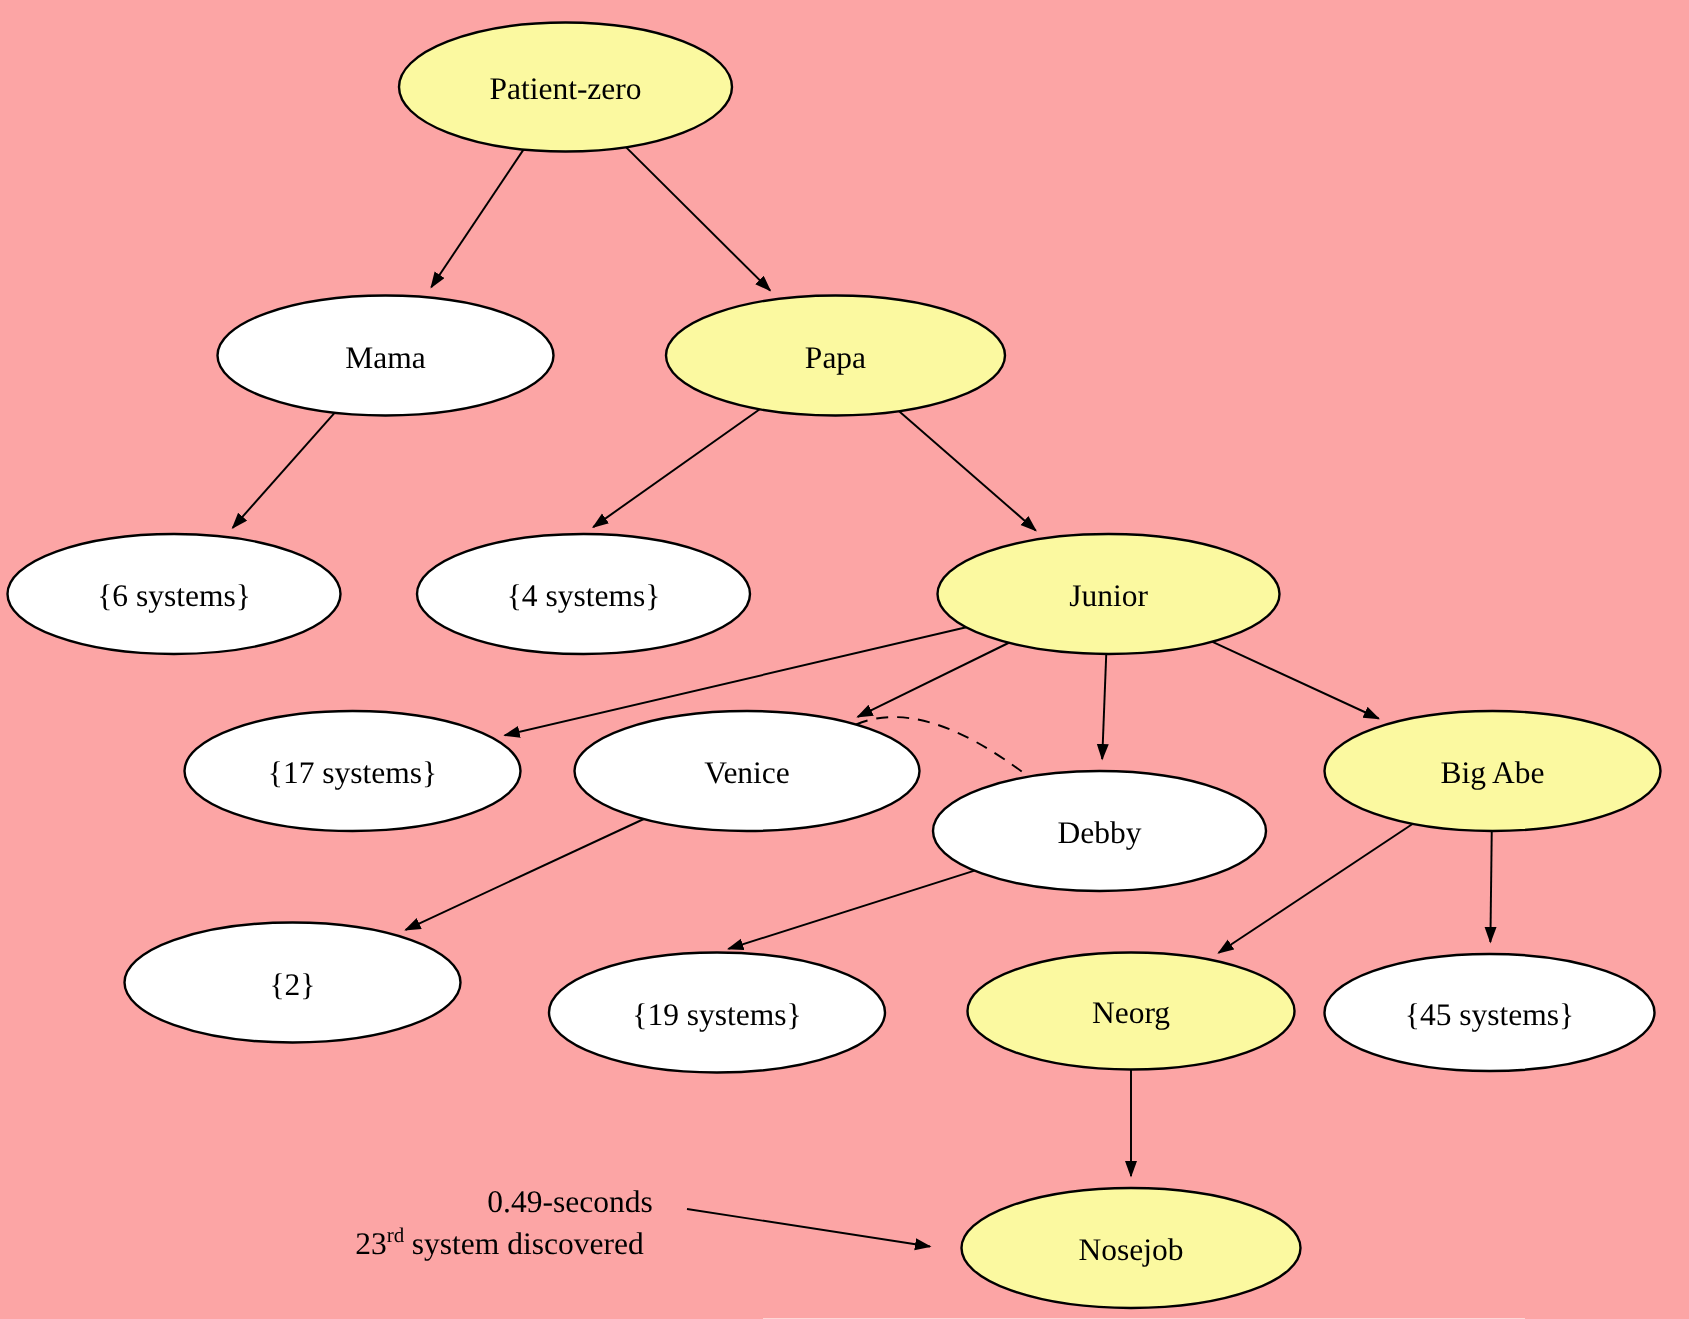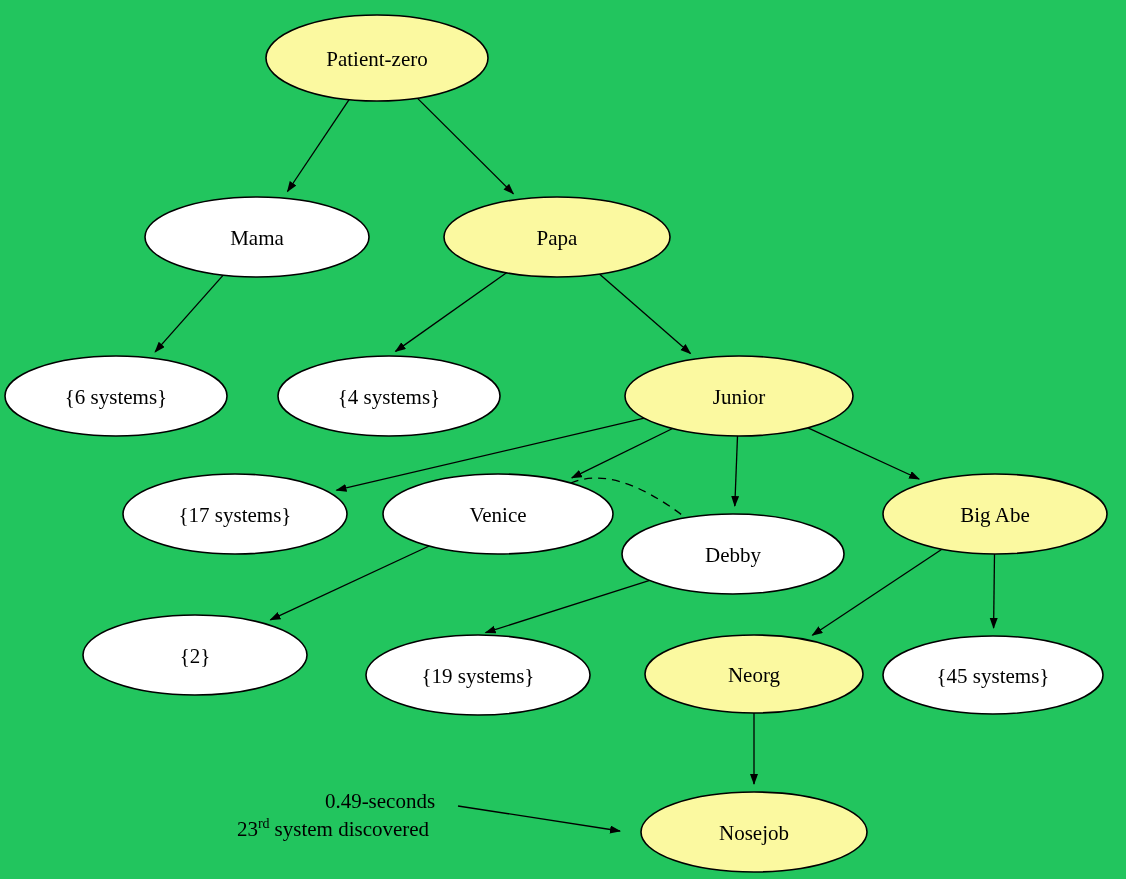--- a/index.html
+++ b/index.html
@@ -1,19 +1,19 @@
 <!DOCTYPE html>
 <html style="--highlight-fill: #FBF9A0;"><head>
 <meta charset="utf-8">
 <style>
   html,body { margin:0; padding:0; background:#ffffff; }
   .canvas {
     position:relative;
     width:1126px; height:879px;
-    background:#22c55e;
+    background:#fca5a5;
     font-family:"Liberation Serif","DejaVu Serif",serif;
   }
   svg { position:absolute; left:0; top:0; }
   .node ellipse {
     fill:#ffffff;
     stroke:#000000;
     stroke-width:1.6;
   }
   .node[data-highlight="true"] ellipse {
     fill:var(--highlight-fill,#FBF9A0);

